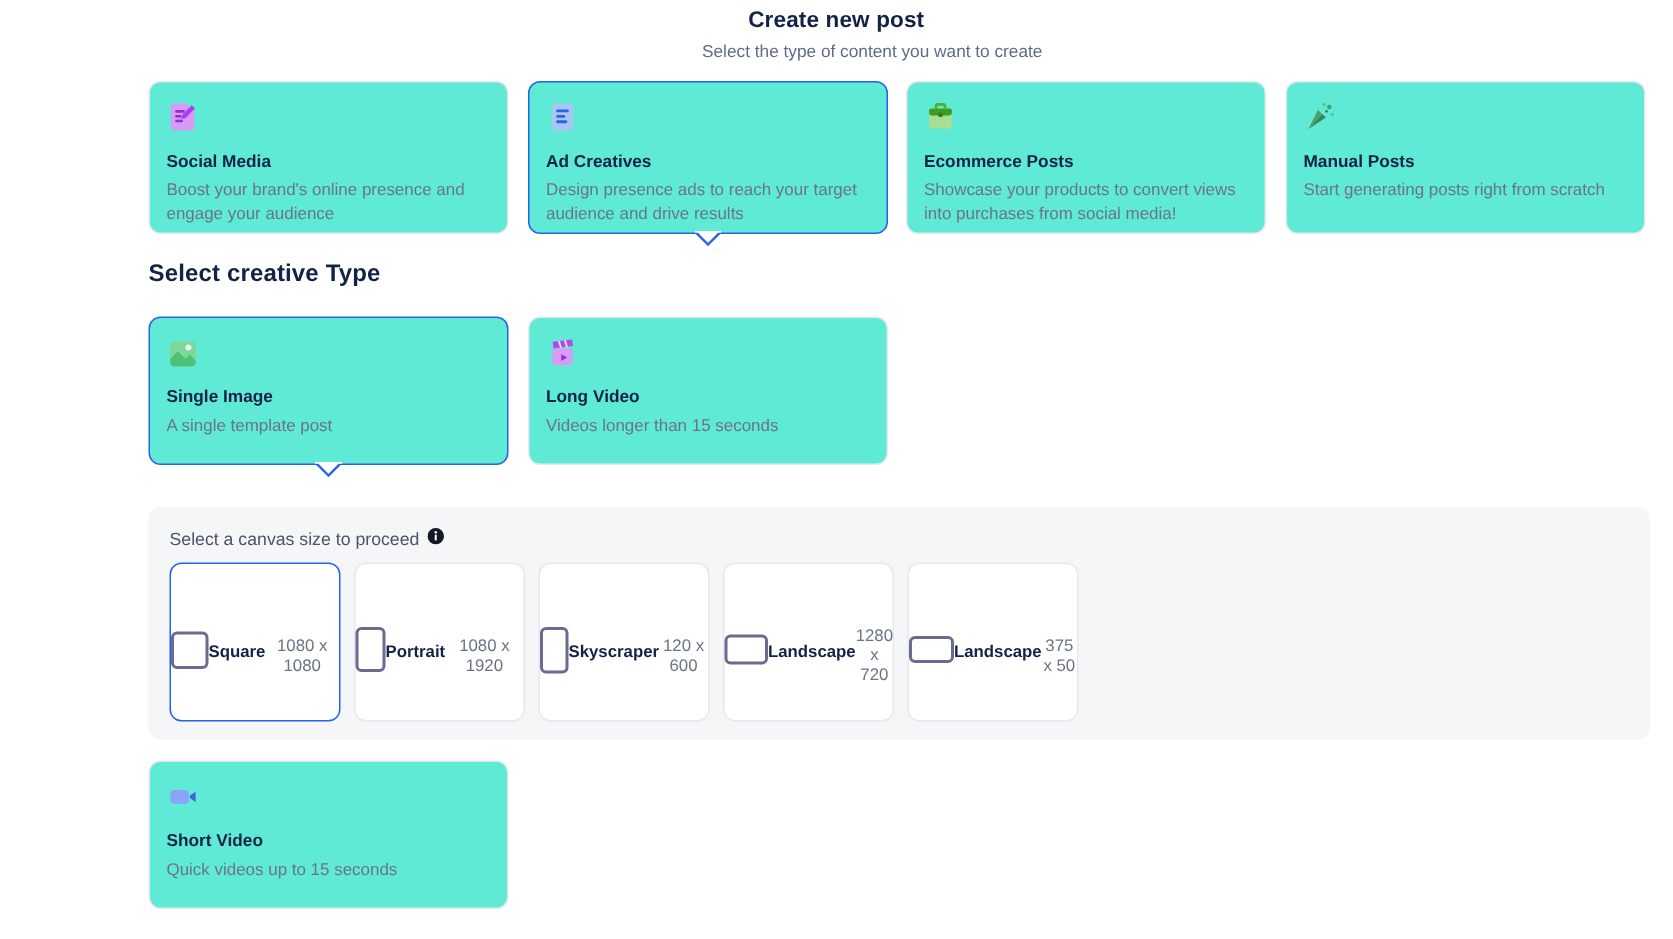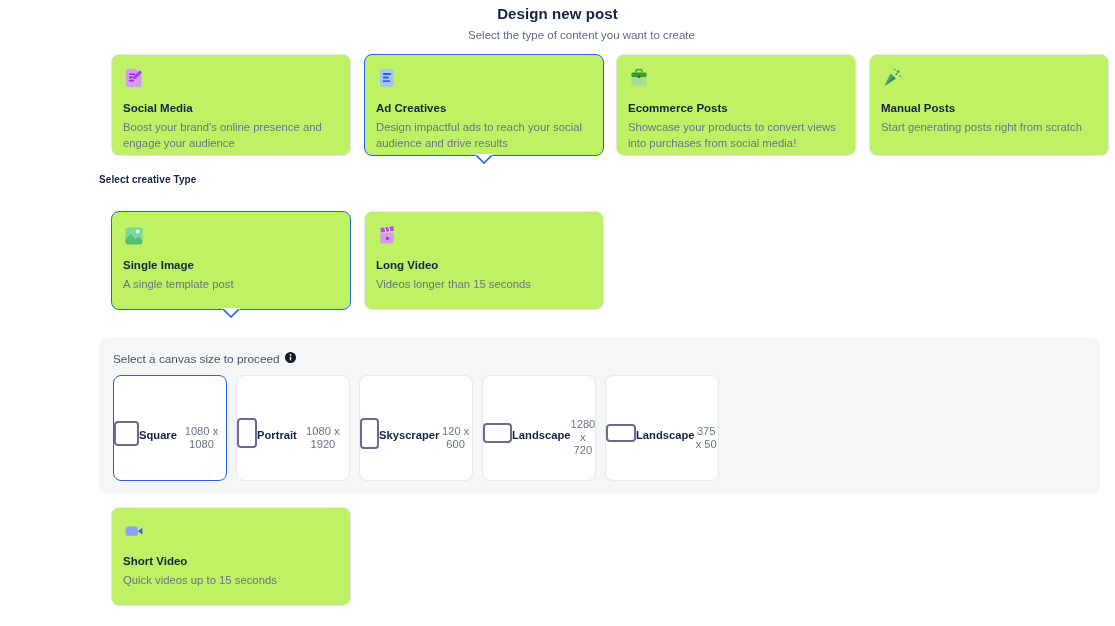--- a/index.html
+++ b/index.html
@@ -29,25 +29,24 @@
     font-size: 11.5px;
     color: #5f6b85;
     margin-top: 5px;
     line-height: 14px;
     padding-left: 48px;
   }
 
   
   .card {
     position: absolute;
-    background: #bef264;
+    background: #5eead4;
     border: 1px solid #e3e6ed;
     border-radius: 8px;
     padding: 12px 11px 10px 11px;
-    margin-left: 12px;
   }
   .card.selected {
     border: 1.6px solid #2563eb;
   }
   
   .chevron {
     position: absolute;
     left: 50%;
     bottom: -9px;
     width: 18px;
@@ -71,21 +70,21 @@
   }
   .card-desc {
     font-size: 11.3px;
     color: #6b7487;
     line-height: 16px;
   }
 
   
   .section-heading {
     position: absolute;
-    font-size: 10px;
+    font-size: 16px;
     font-weight: bold;
     color: #142246;
     letter-spacing: .1px;
   }
 
   
   .canvas-panel {
     position: absolute;
     background: #f5f6f8;
     border-radius: 8px;
@@ -142,21 +141,21 @@
     line-height: 13px;
     text-align: center;
   }
 </style>
 </head>
 <body>
 
 <div class="page">
 
   <div class="header">
-    <div class="header-title">Design new post</div>
+    <div class="header-title">Create new post</div>
     <div class="header-sub">Select the type of content you want to create</div>
   </div>
 
   <div class="card" style="left:99px; top:54px; width:240px; height:102px;">
     <span class="card-icon">
       <svg width="22" height="22" viewBox="0 0 22 22">
         <path d="M3 3.6a1.6 1.6 0 0 1 1.6-1.6h8.4l5.5 5.5v10.9a1.6 1.6 0 0 1-1.6 1.6H4.6A1.6 1.6 0 0 1 3 18.4z" fill="#d79bf5"></path>
         <rect x="5.8" y="6.4" width="6.4" height="1.7" rx=".8" fill="#8f2fd0"></rect>
         <rect x="5.8" y="9.6" width="4.2" height="1.7" rx=".8" fill="#8f2fd0"></rect>
         <rect x="5.8" y="12.8" width="5.2" height="1.7" rx=".8" fill="#8f2fd0"></rect>
@@ -170,21 +169,21 @@
   <div class="card selected" style="left:352px; top:54px; width:240px; height:102px;">
     <span class="card-icon">
       <svg width="22" height="22" viewBox="0 0 22 22">
         <rect x="4" y="2" width="14" height="18" rx="2.4" fill="#a8c5f5"></rect>
         <rect x="6.8" y="6" width="8.4" height="1.9" rx=".9" fill="#2563eb"></rect>
         <rect x="6.8" y="9.6" width="6" height="1.9" rx=".9" fill="#2563eb"></rect>
         <rect x="6.8" y="13.2" width="7.4" height="1.9" rx=".9" fill="#2563eb"></rect>
       </svg>
     </span>
     <div class="card-title">Ad Creatives</div>
-    <div class="card-desc">Design impactful ads to reach your social audience and drive results</div>
+    <div class="card-desc">Design presence ads to reach your target audience and drive results</div>
     <span class="chevron">
       <svg width="18" height="10" viewBox="0 0 18 10">
         <path d="M0 0 L9 9 L18 0" fill="#ffffff" stroke="#2563eb" stroke-width="1.6"></path>
         <path d="M0 0 L18 0" stroke="#ffffff" stroke-width="2.4"></path>
       </svg>
     </span>
   </div>
 
   <div class="card" style="left:857px; top:54px; width:240px; height:102px;">
     <span class="card-icon">

